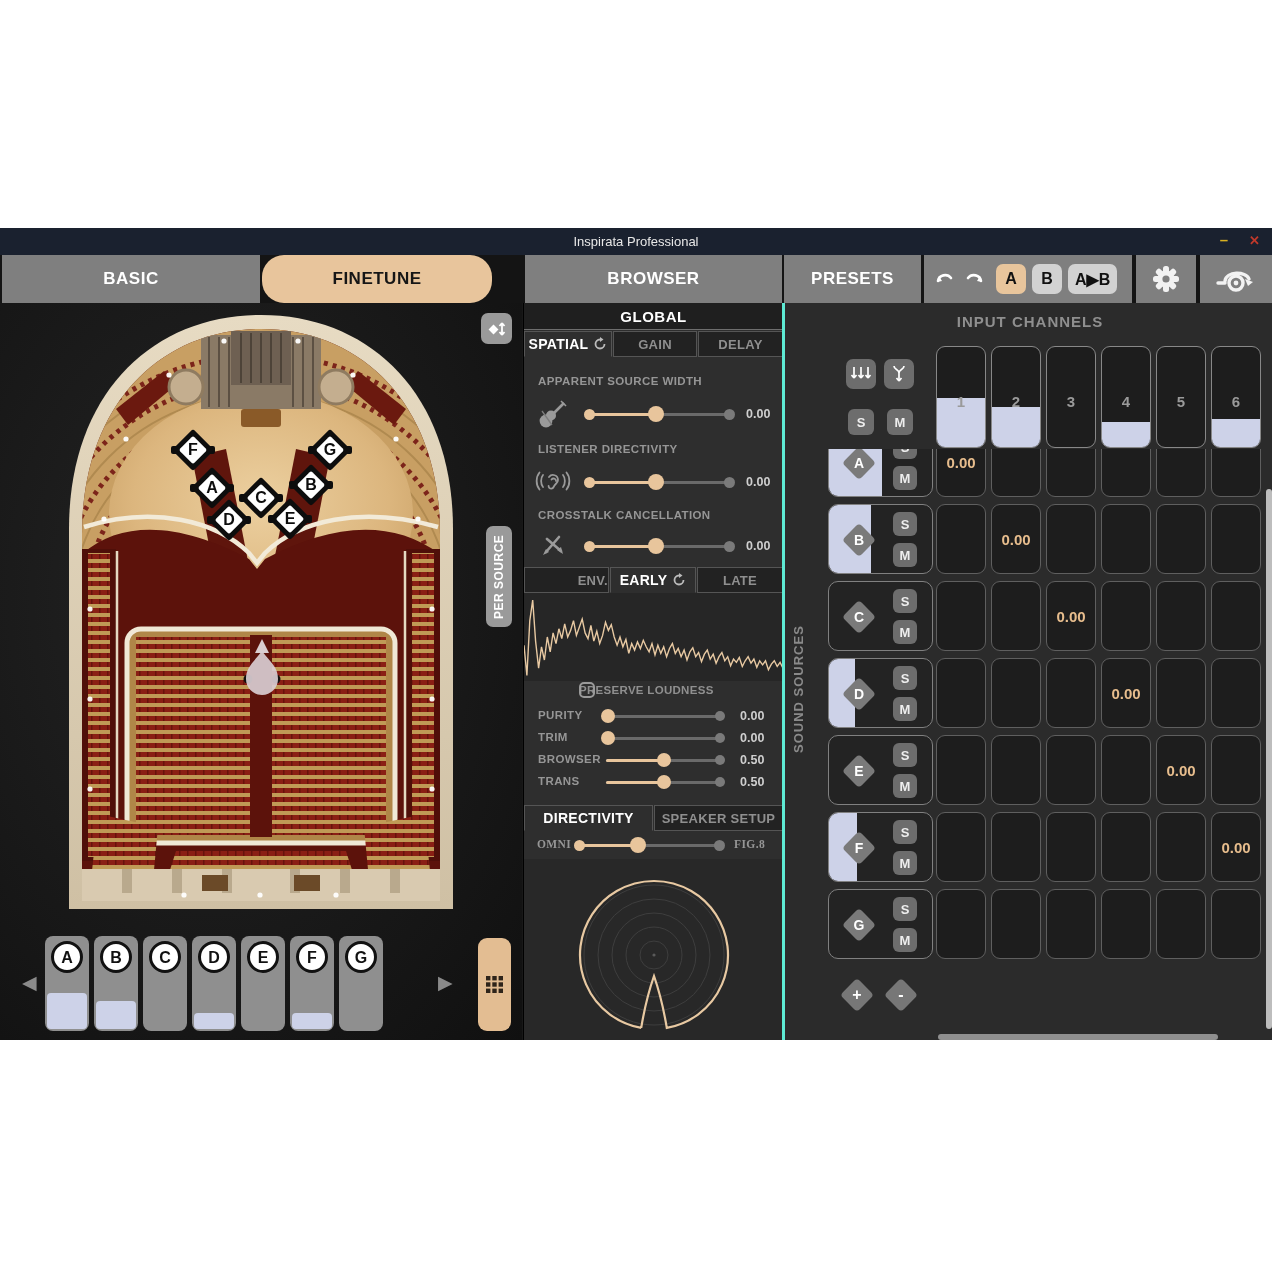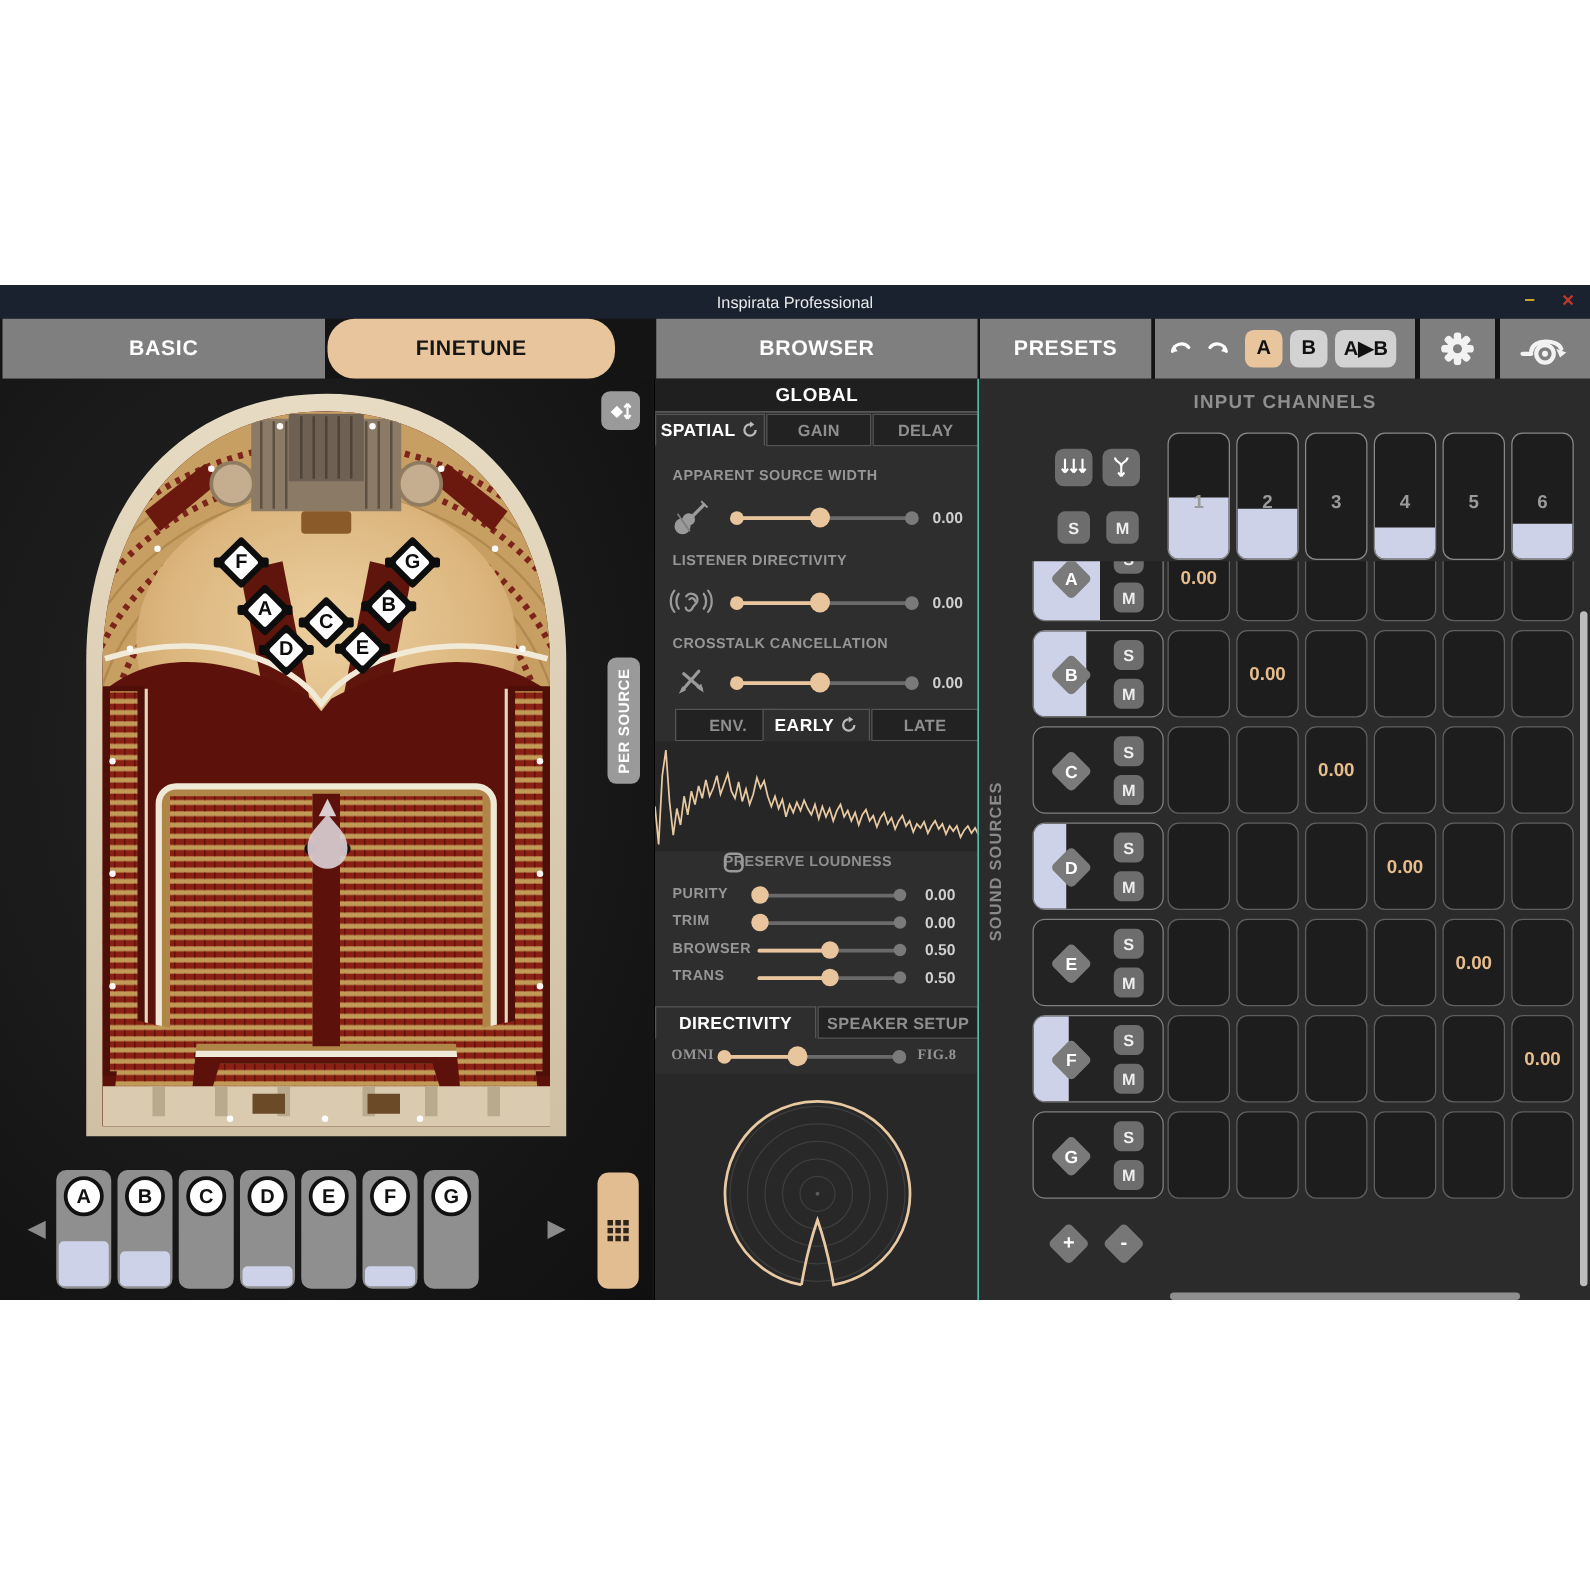--- a/index.html
+++ b/index.html
@@ -21,21 +21,21 @@
     display:flex;align-items:center;gap:7px;padding-left:10px;}
   .icon-sq{position:absolute;top:0;height:48px;background:#7f7f7f;display:flex;align-items:center;justify-content:center;}
   .ab-btn{height:30px;min-width:30px;padding:0 7px;border-radius:7px;background:#d2d2d2;color:#111;
     font-weight:bold;font-size:16px;display:flex;align-items:center;justify-content:center;}
   .ab-btn.active{background:#e8c59c;}
   
   .content{position:absolute;left:0;top:75px;width:1272px;height:737px;}
   .panel-left{position:absolute;left:0;top:0;width:522px;height:737px;
     background:radial-gradient(ellipse at 40% 40%,#242424 0%,#161616 70%,#101010 100%);}
   .panel-mid{position:absolute;left:523px;top:0;width:259px;height:737px;background:#2e2e2e;border-left:1px solid #000;}
-  .panel-right{position:absolute;left:782px;top:0;width:490px;height:737px;background:#2b2b2b;border-left:1px solid #5eead4;}
+  .panel-right{position:absolute;left:782px;top:0;width:490px;height:737px;background:#2b2b2b;border-left:3px solid #5eead4;}
   
   .hall-wrap{position:absolute;left:64px;top:6px;width:394px;height:604px;}
   .marker{position:absolute;width:44px;height:44px;transform:translate(-50%,-50%);}
   .marker .dia{position:absolute;left:7px;top:7px;width:30px;height:30px;background:#0d0d0d;transform:rotate(45deg);border-radius:3px;}
   .marker .tab-l,.marker .tab-r{position:absolute;top:18px;width:9px;height:8px;background:#0d0d0d;border-radius:2px;}
   .marker .tab-l{left:0;} .marker .tab-r{right:0;}
   .marker .dia-in{position:absolute;left:12px;top:12px;width:20px;height:20px;background:#fff;transform:rotate(45deg);border-radius:2px;}
   .marker .ltr{position:absolute;left:0;top:0;width:44px;height:44px;text-align:center;line-height:44px;
     color:#0d0d0d;font-weight:bold;font-size:16px;}
   .vtab{position:absolute;left:486px;top:223px;width:26px;height:101px;background:#9a9a9a;border-radius:7px;
@@ -453,21 +453,21 @@
           <path d="M23 22 L21 15 L17 18 Z" fill="#9a9a9a"></path>
         </svg>
         <div class="track" style="left:65px;width:140px;"></div>
         <div class="tfill s-fill2" style="left: 65px; width: 67.2px;"></div>
         <div class="enddot" style="left:60px;background:#e8c59c;"></div>
         <div class="enddot" style="left:200px;background:#7a7a7a;"></div>
         <div class="thumb s-thumb2" style="left: 124.2px;"></div>
         <div class="sval" style="left:222px;">0.00</div>
       </div>
 
-      <div class="tab" style="left:16px;top:264px;width:85px;">
+      <div class="tab" style="left:0;top:264px;width:85px;justify-content:flex-end;">
         <span>ENV.</span>
       </div>
       <div class="tab active" style="left:86px;top:264px;width:86px;">
         <span>EARLY</span>
         <svg width="14" height="14" viewBox="0 0 14 14">
           <path d="M11.5 7 A4.5 4.5 0 1 1 7 2.5" stroke="#bbb" stroke-width="1.8" fill="none"></path>
           <path d="M7 0 L7 5 L10.5 2.5 Z" fill="#bbb"></path>
         </svg>
       </div>
       <div class="tab" style="left:173px;top:264px;width:86px;justify-content:center;">

